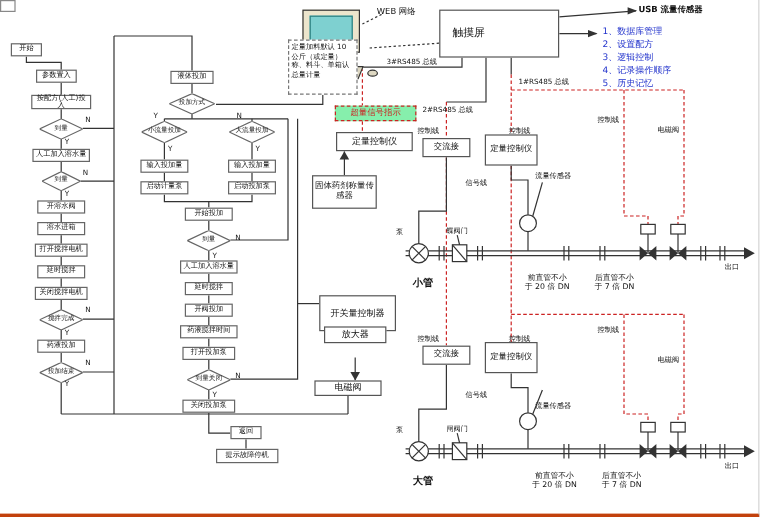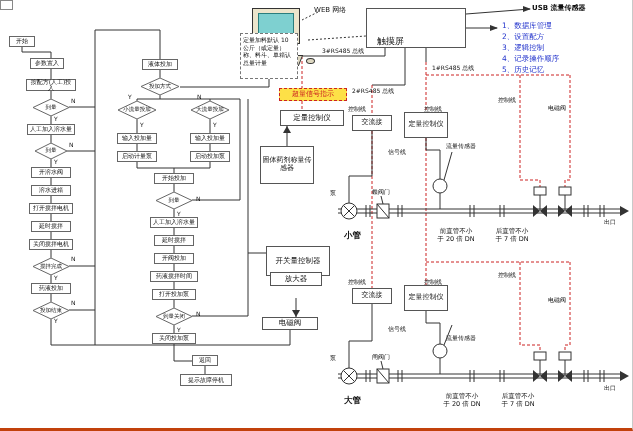--- a/index.html
+++ b/index.html
@@ -7,21 +7,21 @@
   body{font-family:"DejaVu Sans","Liberation Sans",sans-serif;color:#111}
   #stage{position:relative;width:633px;height:431px;background:#fff;overflow:hidden;
          border-right:1px solid #c9c9c9;border-bottom:3px solid #c2410c}
   #wires{position:absolute;left:0;top:0;z-index:0}
   .box{position:absolute;z-index:2;border:1px solid #555;background:#fff;display:flex;
        align-items:center;justify-content:center;text-align:center;font-size:6.5px;
        line-height:1.1;padding:0 1px}
   .lbl{position:absolute;z-index:3;font-size:7px;white-space:nowrap}
   .lbl.small{font-size:6px}
   .bold{font-weight:bold}
-  .red{color:#c22;border:1px dashed #c22;background:#fde047}
+  .red{color:#c22;border:1px dashed #c22;background:#86efac}
   .blue{color:#2233cc}
   .note{position:absolute;z-index:2;border:1px dashed #777;background:#fff;font-size:6px;
         line-height:1.25;padding:2px;text-align:left}
   .features{position:absolute;z-index:3;font-size:7.5px;line-height:11px}
   .dim{position:absolute;z-index:3;width:52px;font-size:6.5px;text-align:center;line-height:1.2}
   .dim span{display:block}
   .fc{position:absolute;z-index:2;display:flex;align-items:center;justify-content:center;
       text-align:center;font-size:6px;line-height:1.05}
   .fc.box2{border:1px solid #666;background:#fff;padding:0 1px}
   .fc.diamond{border:none;background:transparent}
@@ -32,21 +32,21 @@
   
   .mon{position:absolute;left:252px;top:8px;width:48px;height:36px;background:#ece5cc;
        border:1px solid #333;z-index:2}
   .scr{position:absolute;left:5px;top:4px;width:36px;height:25px;background:#7ed0d0;border:1px solid #2a7e7e}
   .stand{position:absolute;left:270px;top:45px;width:12px;height:4px;background:#cfc7a8;border:1px solid #333;z-index:2}
   .base{position:absolute;left:263px;top:49px;width:26px;height:3px;background:#cfc7a8;border:1px solid #333;z-index:2}
   .kbd{position:absolute;left:257px;top:55px;width:44px;height:11px;background:#ded8c2;border:1px solid #333;
        transform:skewX(-22deg);z-index:2}
   .mouse{position:absolute;left:306px;top:58px;width:9px;height:6px;background:#ded8c2;border:1px solid #333;
          border-radius:50%;z-index:2}
-  .ts{font-size:9px;align-items:flex-end;justify-content:flex-start;padding:1px 0 0 10px}
+  .ts{font-size:9px;align-items:center;justify-content:flex-start;padding:1px 0 0 10px}
   .corner{position:absolute;left:0;top:0;width:13px;height:10px;border:1px solid #888;background:#fff;z-index:2}
 </style>
 </head>
 <body>
 
 <div id="stage">
   <svg id="wires" width="633" height="431">
       <g>
         <polyline points="22,47 22,52 51,52 51,302" fill="none" stroke="#333" stroke-width="1"></polyline>
       </g>
@@ -345,21 +345,21 @@
   </div>
 
   <div class="lbl small" style="left:322px;top:47px">3#RS485 总线</div>
   <div class="lbl small" style="left:352px;top:87px">2#RS485 总线</div>
   <div class="lbl small" style="left:432px;top:64px">1#RS485 总线</div>
 
   <div class="note" style="left:240px;top:33px;width:58px;height:46px">定量加料默认 10 公斤（或定量）称、料斗、单箱认总量计量</div>
 
   <div class="box red lbl-red" style="left:279px;top:88px;width:68px;height:13px;font-size:7px">超量信号指示</div>
   <div class="box" style="left:280px;top:110px;width:64px;height:16px;font-size:7.5px">定量控制仪</div>
-  <div class="box" style="left:260px;top:146px;width:54px;height:38px;font-size:7px">固体药剂称量传感器</div>
+  <div class="box" style="left:260px;top:146px;width:54px;height:28px;font-size:7px">固体药剂称量传感器</div>
   <div class="box" style="left:266px;top:246px;width:64px;height:30px;font-size:7.5px">开关量控制器</div>
   <div class="box" style="left:270px;top:272px;width:52px;height:14px;font-size:7.5px">放大器</div>
   <div class="box" style="left:262px;top:317px;width:56px;height:13px;font-size:7.5px">电磁阀</div>
 
   <div class="box" style="left:352px;top:115px;width:40px;height:16px;font-size:7px">交流接</div>
   <div class="box" style="left:404px;top:112px;width:44px;height:26px;font-size:7px">定量控制仪</div>
   <div class="lbl small" style="left:348px;top:105px">控制线</div>
   <div class="lbl small" style="left:424px;top:105px">控制线</div>
   <div class="lbl small" style="left:498px;top:96px">控制线</div>
   <div class="lbl small" style="left:548px;top:104px">电磁阀</div>

